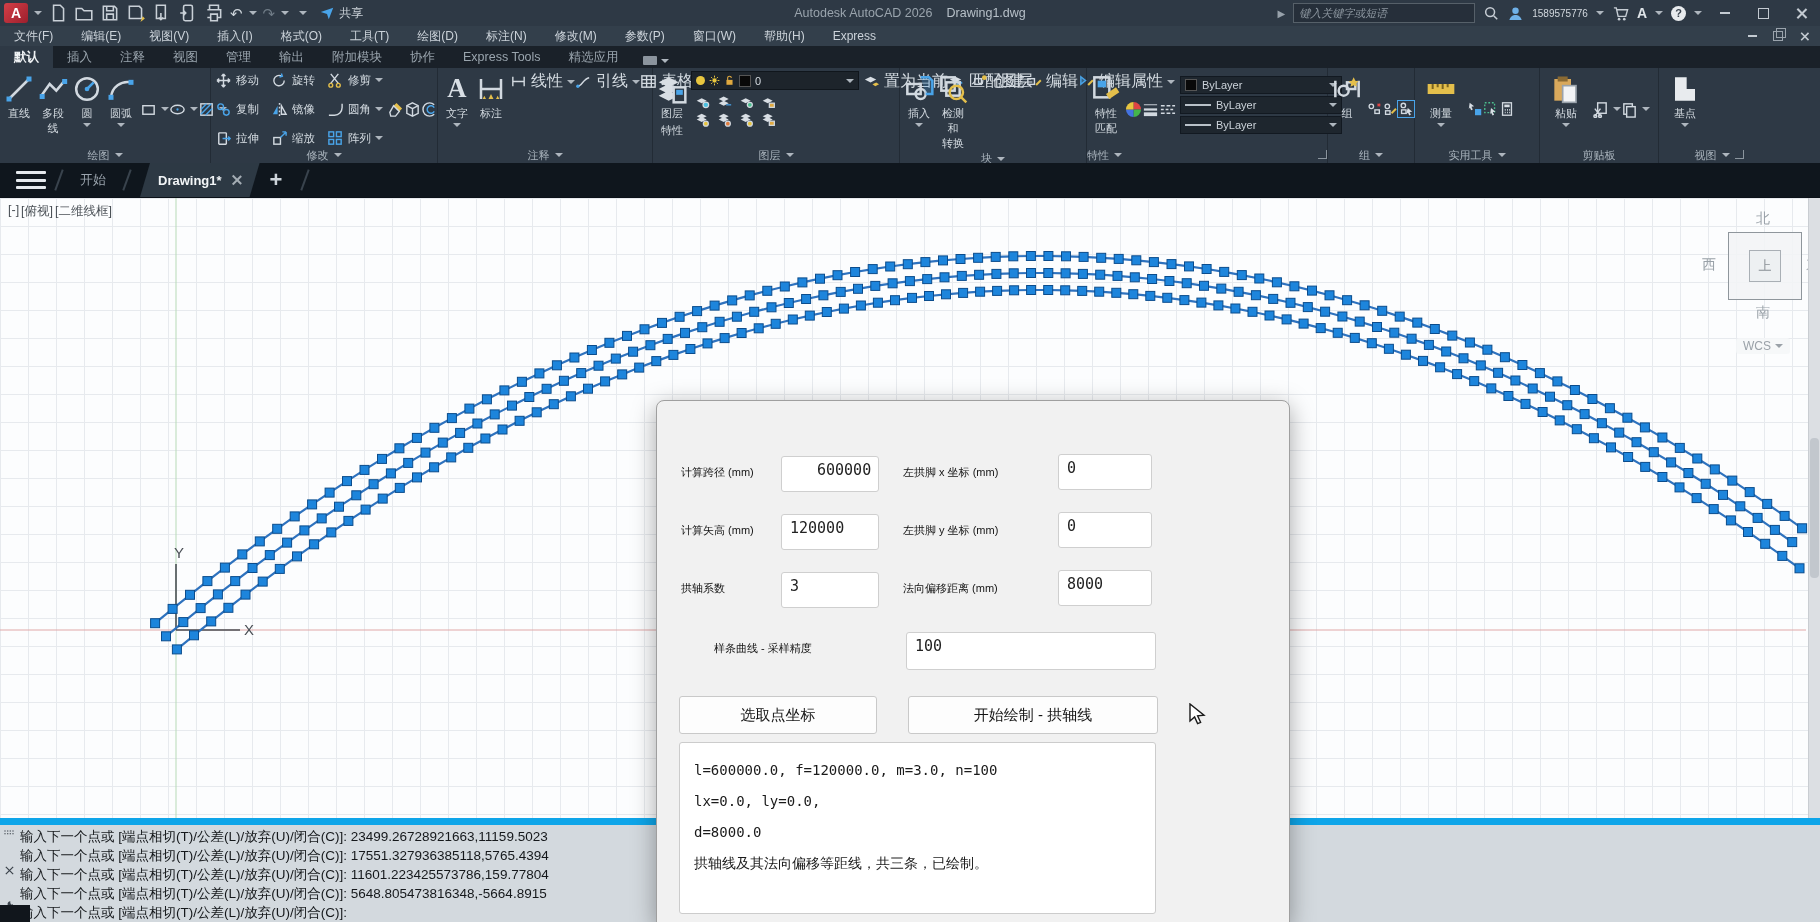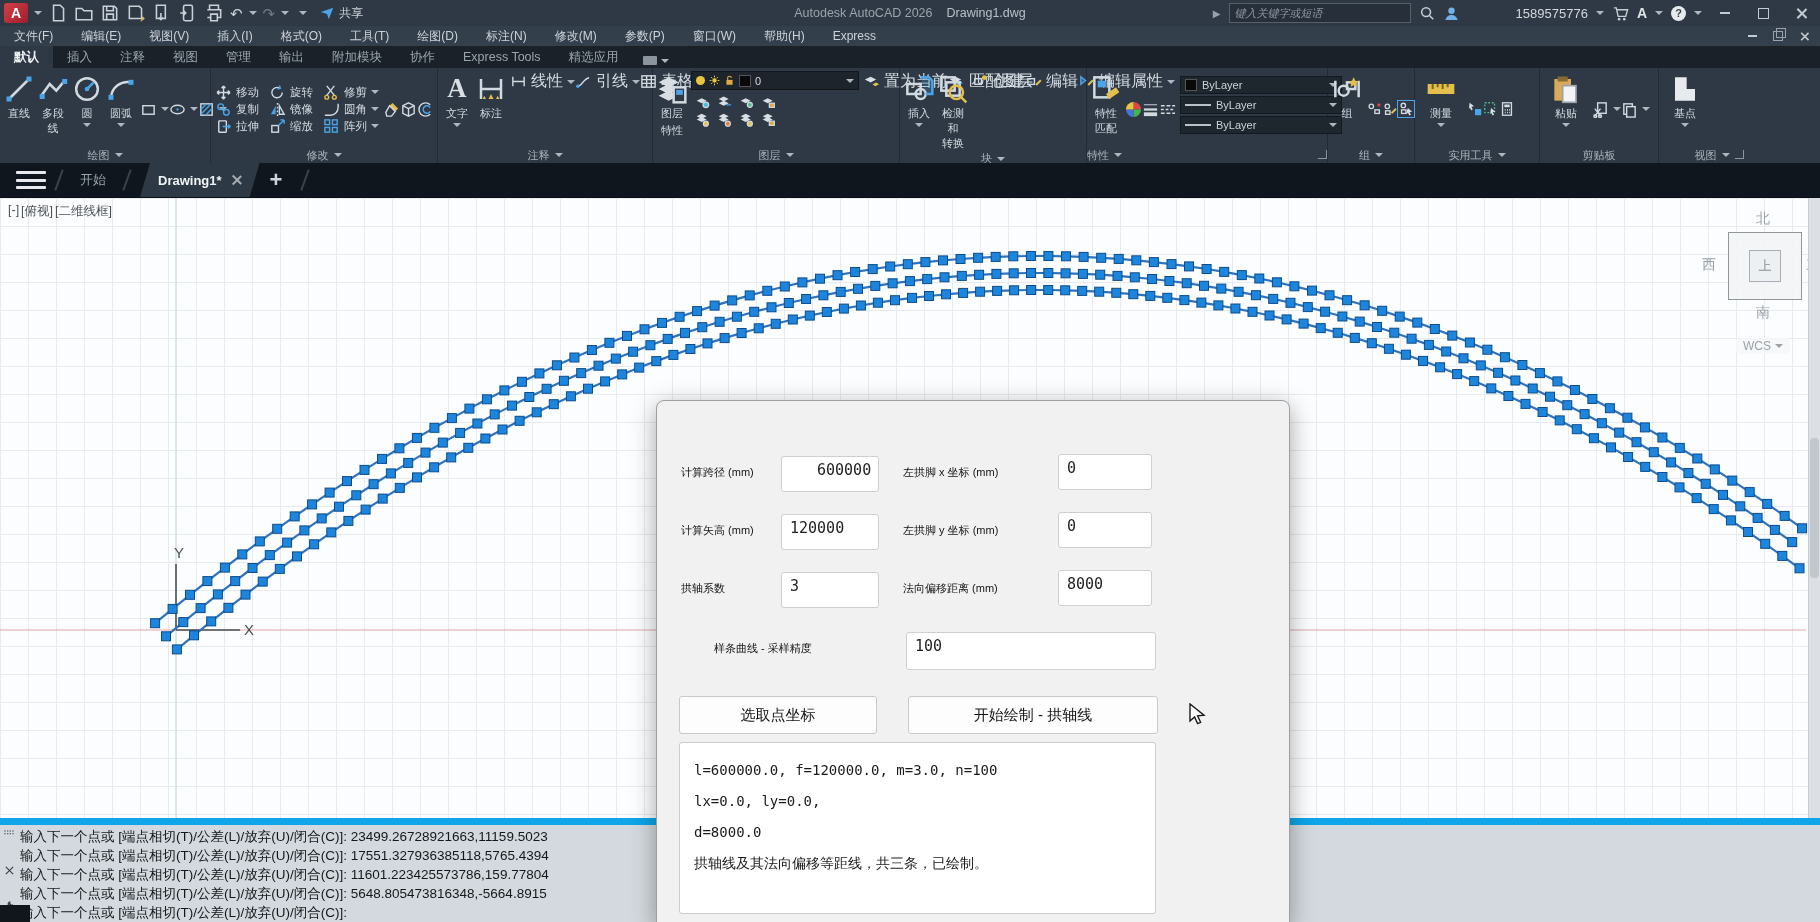--- a/index.html
+++ b/index.html
@@ -20,21 +20,21 @@
   .undo-glyph{font-size:15px;color:#cdd4da;line-height:1;}
   .redo-glyph{font-size:15px;color:#6f7b86;line-height:1;}
   .share{display:flex;align-items:center;gap:4px;font-size:12px;color:#ccd3d9;margin-left:6px;}
   .title-center{position:absolute;left:0;top:0;width:100%;height:26px;display:flex;gap:14px;
                 align-items:center;justify-content:center;font-size:12.5px;color:#9aa4ad;pointer-events:none;}
   .title-center .doc{color:#b7c0c8;}
   .title-right{position:absolute;right:0;top:0;height:26px;display:flex;align-items:center;gap:8px;padding-right:4px;}
   .search-box{width:170px;height:18px;background:#262f3a;border:1px solid #566069;
               color:#cfd6dc;font-size:11px;font-style:italic;padding:0 5px;outline:none;}
   .search-box::placeholder{color:#8d97a0;font-style:italic;}
-  .uid{font-size:13px;color:#d2d8de;margin-left:48px;}
+  .uid{font-size:10px;color:#d2d8de;}
   .win-btn{width:30px;height:26px;display:flex;align-items:center;justify-content:center;}
   .w-min{width:10px;height:2px;background:#c3cad1;}
   .w-max{width:9px;height:9px;border:1.5px solid #c3cad1;}
   .w-restore{width:8px;height:8px;border:1.2px solid #9aa3ac;position:relative;}
   .w-restore:before{content:"";position:absolute;left:2px;top:-4px;width:8px;height:8px;border:1.2px solid #9aa3ac;}
   .w-close{position:relative;width:11px;height:11px;}
   .w-close:before,.w-close:after{content:"";position:absolute;left:5px;top:-1px;width:1.6px;height:13px;background:#c3cad1;}
   .w-close:before{transform:rotate(45deg);} .w-close:after{transform:rotate(-45deg);}
   .help-circ{width:15px;height:15px;border-radius:50%;background:#e8ebee;color:#39434e;
              font-size:11px;font-weight:bold;display:flex;align-items:center;justify-content:center;}
@@ -58,21 +58,21 @@
           display:flex;color:#d3dae0;}
   .rb-panel{position:relative;height:95px;border-right:1px solid #222b35;flex:0 0 auto;
             display:flex;flex-direction:column;}
   .rb-body{flex:1;display:flex;align-items:stretch;padding:3px 4px 0 4px;gap:4px;}
   .rb-label{height:16px;font-size:11px;color:#aab4bd;display:flex;align-items:center;
             justify-content:center;gap:5px;}
   .rb-big{width:44px;display:flex;flex-direction:column;align-items:center;justify-content:flex-start;
           gap:2px;font-size:11px;text-align:center;padding-top:3px;}
   .rb-big svg{width:30px;height:30px;}
   .rb-grid{display:grid;grid-template-rows:repeat(3,1fr);grid-auto-flow:column;column-gap:10px;row-gap:0;
-           align-items:center;font-size:11.5px;}
+           align-items:center;font-size:11.5px;gap:12px;}
   .rb-sm{display:flex;align-items:center;gap:4px;white-space:nowrap;}
   .rb-sm svg{width:17px;height:17px;}
   .rb-minicol{display:flex;flex-direction:row;justify-content:flex-start;align-items:center;}
   .ic{stroke:#d2d9e0;fill:none;stroke-width:1.5;}
   .ic .b{stroke:#49a4e9;} .ic .bf{fill:#49a4e9;stroke:none;} .ic .y{stroke:#e4bf4b;} .ic .yf{fill:#e4bf4b;stroke:none;}
   .ic .wf{fill:#d8dee4;stroke:none;}
   .layer-drop{width:158px;height:17px;background:#1d242b;border:1px solid #10161c;
               display:flex;align-items:center;gap:4px;font-size:11px;color:#d5dbe1;padding:0 4px;}
   .dot{width:9px;height:9px;border-radius:50%;}
   .sw-black{width:10px;height:10px;background:#090909;border:1px solid #555;}

